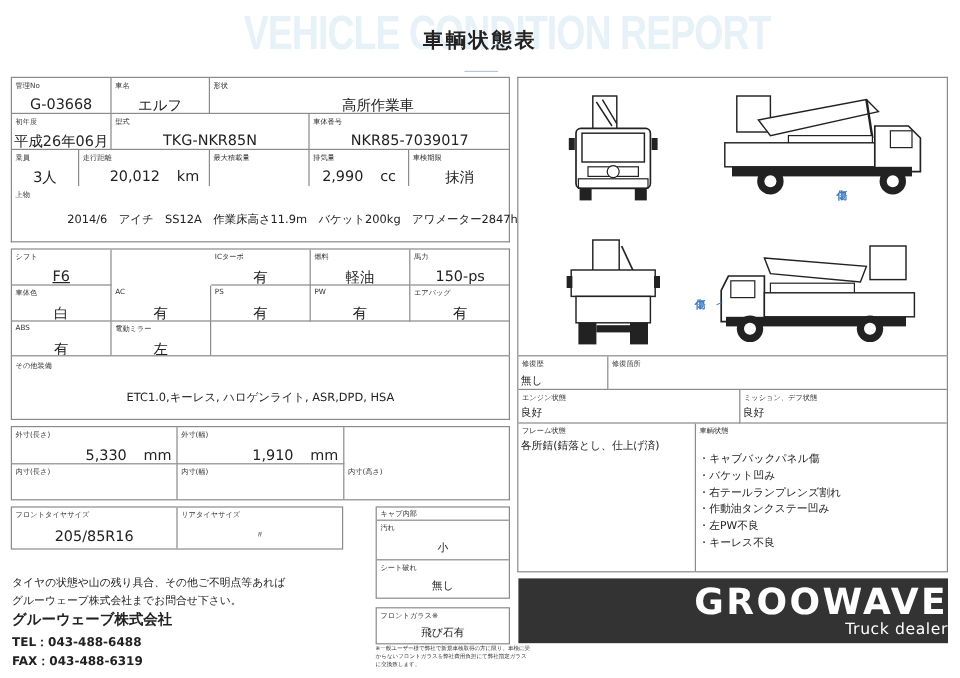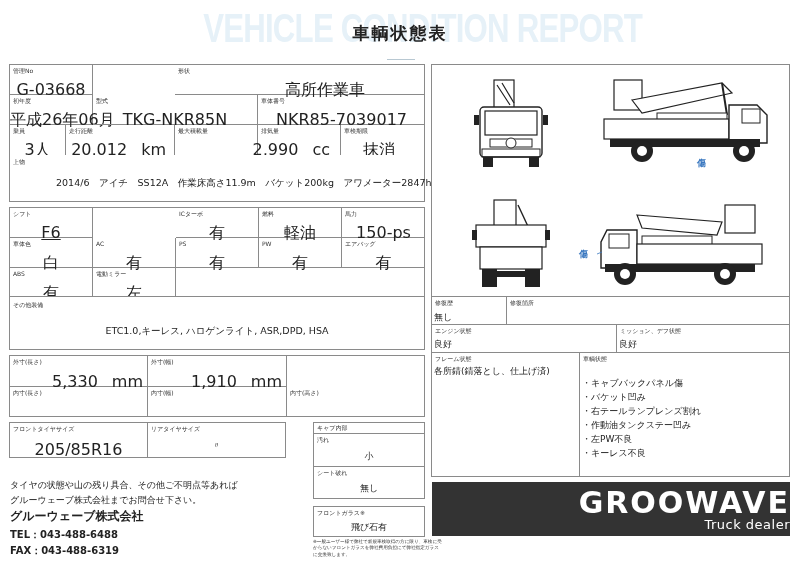--- a/index.html
+++ b/index.html
@@ -14,21 +14,21 @@
   }
   .main-title {
     position: absolute; left: 0; top: 22px; width: 800px; text-align: center;
     font-size: 17px; font-weight: bold; color: #222; letter-spacing: 2px;
   }
   .title-rule { position: absolute; left: 387px; top: 59px; width: 28px; height: 1px; background: #b8c8d2; }
 
   .box { position: absolute; border: 1px solid #8a8a8a; background: #fff; }
   .cell { position: absolute; border-right: 1px solid #8a8a8a; border-bottom: 1px solid #8a8a8a; }
   .lbl { position: absolute; left: 3px; top: 2px; font-size: 6px; color: #333; white-space: nowrap; }
-  .val { position: absolute; font-size: 16px; color: #222; white-space: nowrap; }
+  .val { position: absolute; font-size: 12px; color: #222; white-space: nowrap; }
   .vc { left: 0; right: 0; text-align: center; }
   .unit { margin-left: 14px; }
 
   .truck-area { position: absolute; left: 431px; top: 64px; width: 359px; height: 232px; border: 1px solid #8a8a8a; border-bottom: none; }
   .damage { position: absolute; font-size: 9px; color: #3a78c0; font-weight: bold; }
 
   .cond-item { font-size: 9px; line-height: 14px; color: #222; }
 
   .notice { position: absolute; left: 10px; font-size: 9px; color: #222; white-space: nowrap; }
   .company { position: absolute; left: 10px; top: 508px; font-size: 12px; font-weight: bold; color: #222; }
@@ -44,20 +44,24 @@
 
 <div class="bg-title">VEHICLE CONDITION REPORT</div>
 <div class="main-title">車輌状態表</div>
 <div class="title-rule"></div>
 
 <div class="box" style="left:9px;top:64px;width:416px;height:92px;">
 
   <div class="cell" style="left:0;top:0;width:83px;height:30px;">
     <span class="lbl">管理No</span>
     <span class="val vc" style="top:15px;">G-03668</span>
+  </div>
+  <div class="cell" style="left:83px;top:0;width:82px;height:30px;">
+    <span class="lbl">車名</span>
+    <span class="val vc" style="top:15px;">エルフ</span>
   </div>
   <div class="cell" style="left:165px;top:0;width:250px;height:30px;border-right:none;">
     <span class="lbl">形状</span>
     <span class="val" style="top:15px;left:110px;">高所作業車</span>
   </div>
 
   <div class="cell" style="left:0;top:30px;width:83px;height:30px;">
     <span class="lbl">初年度</span>
     <span class="val vc" style="top:15px;">平成26年06月</span>
   </div>

